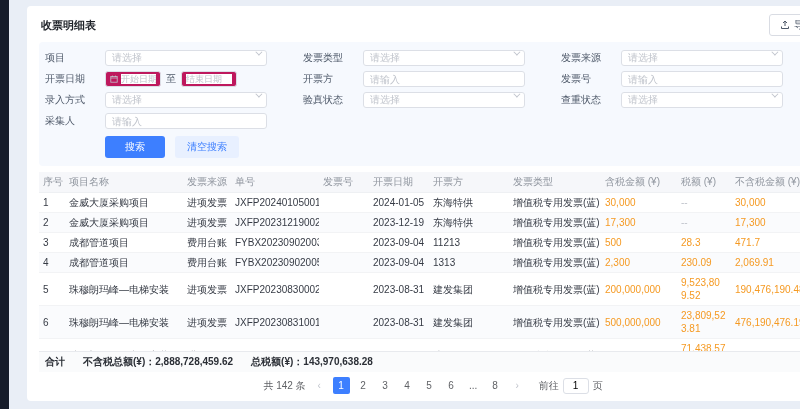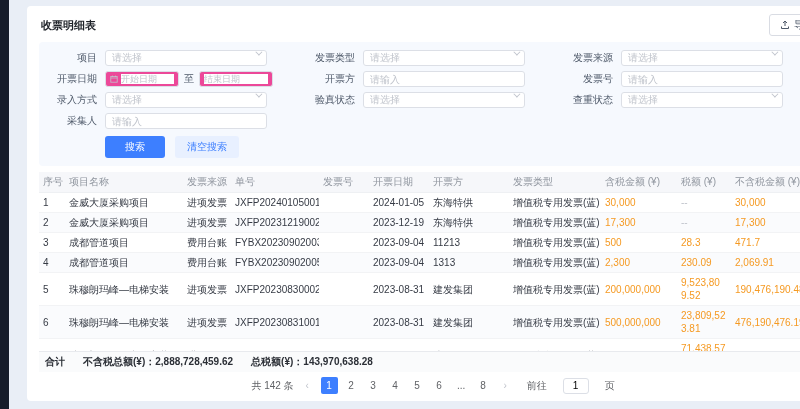--- a/index.html
+++ b/index.html
@@ -21,35 +21,35 @@
   .page-title { font-size:11px; font-weight:700; color:#1f2329; }
   .export-btn {
     display:flex; align-items:center; gap:4px; cursor:pointer;
     border:1px solid #d9dce3; background:#fff; border-radius:3px;
     padding:3px 10px; font-size:10px; color:#4e5969;
   }
   
   .filter-panel { background:#f6f9fe; border-radius:4px; padding:8px 8px 8px 6px; }
   .filter-grid { display:grid; grid-template-columns:1fr 1fr 1fr; row-gap:5px; }
   .field { display:flex; align-items:center; min-height:16px; }
-  .f-label { width:52px; text-align:right; color:#4e5969; margin-right:8px; flex-shrink:0; }
+  .f-label { width:52px; color:#4e5969; margin-right:8px; flex-shrink:0; }
   .select {
     width:162px; height:16px; border:1px solid #dcdfe6; border-radius:3px;
     background:#fff; display:flex; align-items:flex-start; justify-content:space-between;
     padding:0 6px; cursor:pointer;
   }
   .ph { color:#c0c4cc; }
   .chev { width:5px; height:5px; border-right:1px solid #c0c4cc; border-bottom:1px solid #c0c4cc; transform:rotate(45deg) translateY(-2px); }
   .text-input {
     width:162px; height:16px; border:1px solid #dcdfe6; border-radius:3px;
     font-size:10px; padding:0 6px; color:#303133; font-family:"Liberation Sans", sans-serif;
   }
   .text-input::placeholder, .date-inp::placeholder, .goto-input::placeholder { color:#c0c4cc; }
   .date-box {
-    width:74px; height:16px; border:1px solid #dcdfe6; border-radius:3px; background:#ec4899;
+    width:56px; height:16px; border:1px solid #dcdfe6; border-radius:3px; background:#be185d;
     display:flex; align-items:center; padding:0 4px; gap:3px;
   }
   .date-inp { border:none; outline:none; width:100%; font-size:9px; padding:0; color:#303133; font-family:"Liberation Sans", sans-serif; }
   .date-sep { color:#4e5969; margin:0 5px; }
   .filter-actions { margin-top:7px; padding-left:60px; display:flex; align-items:center; gap:10px; }
   .search-btn { background:var(--primary,#3d7fff); color:#fff; border:none; border-radius:3px; padding:4px 20px; font-size:10px; cursor:pointer; }
   .clear-btn { background:#e8f0ff; color:var(--primary,#3d7fff); border:none; border-radius:3px; padding:4px 12px; font-size:10px; cursor:pointer; }
   
   .table-wrap { margin-top:6px; flex:1; overflow:hidden; }
   table { border-collapse:collapse; table-layout:fixed; width:788px; font-size:10px; }
@@ -75,21 +75,21 @@
   
   .pagination { display:flex; align-items:center; justify-content:center; gap:5px; padding:5px 0 3px; color:#606266; }
   .total-text { }
   .page, .arrow {
     min-width:17px; height:17px; display:flex; align-items:center; justify-content:center;
     border-radius:2px; cursor:pointer; padding:0 3px; background:transparent; border:none;
     font-size:10px; color:#606266; font-family:"Liberation Sans", sans-serif;
   }
   .page.active { background:var(--primary,#3d7fff); color:#fff; }
   .arrow { color:#c0c4cc; }
-  .goto { display:flex; align-items:center; gap:16px; margin-left:8px; }
+  .goto { display:flex; align-items:center; gap:4px; margin-left:8px; }
   .goto-input { width:26px; height:16px; border:1px solid #dcdfe6; border-radius:3px; text-align:center; font-size:10px; }
   svg { display:block; }
 </style>
 </head>
 <body>
 
 <div class="app">
   <div class="side-strip"></div>
   <div class="main">
     <div class="card">

